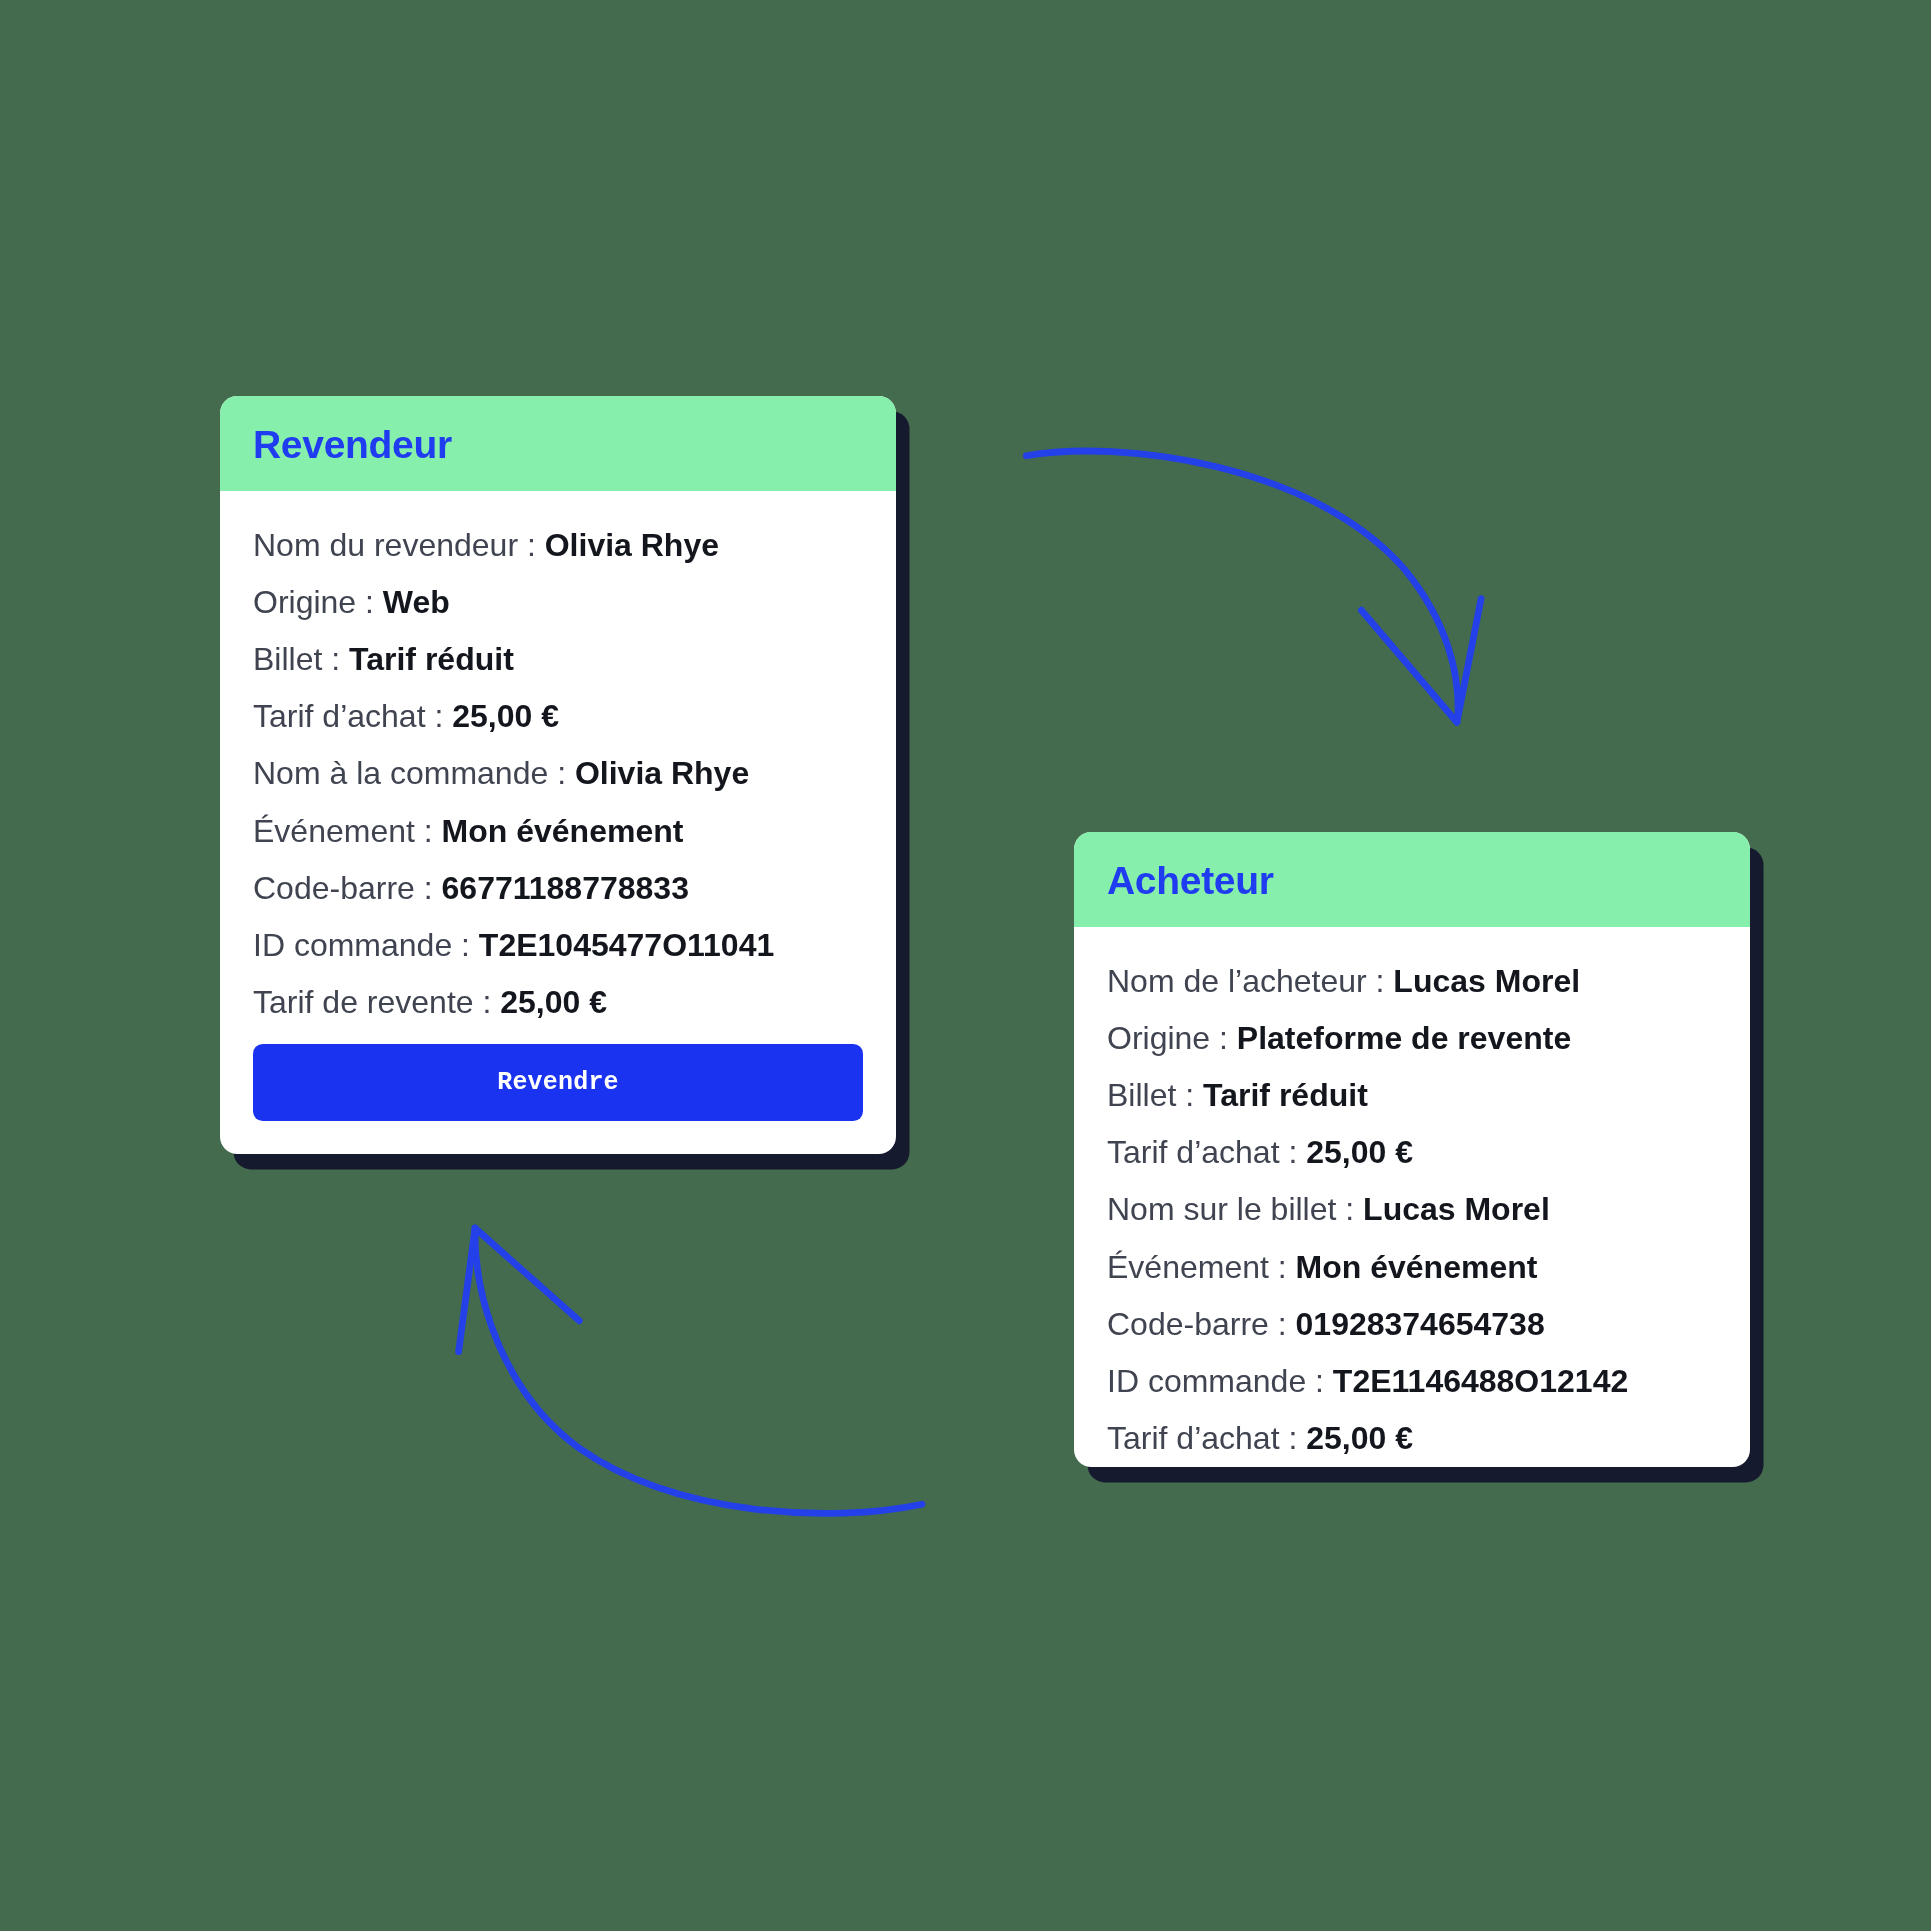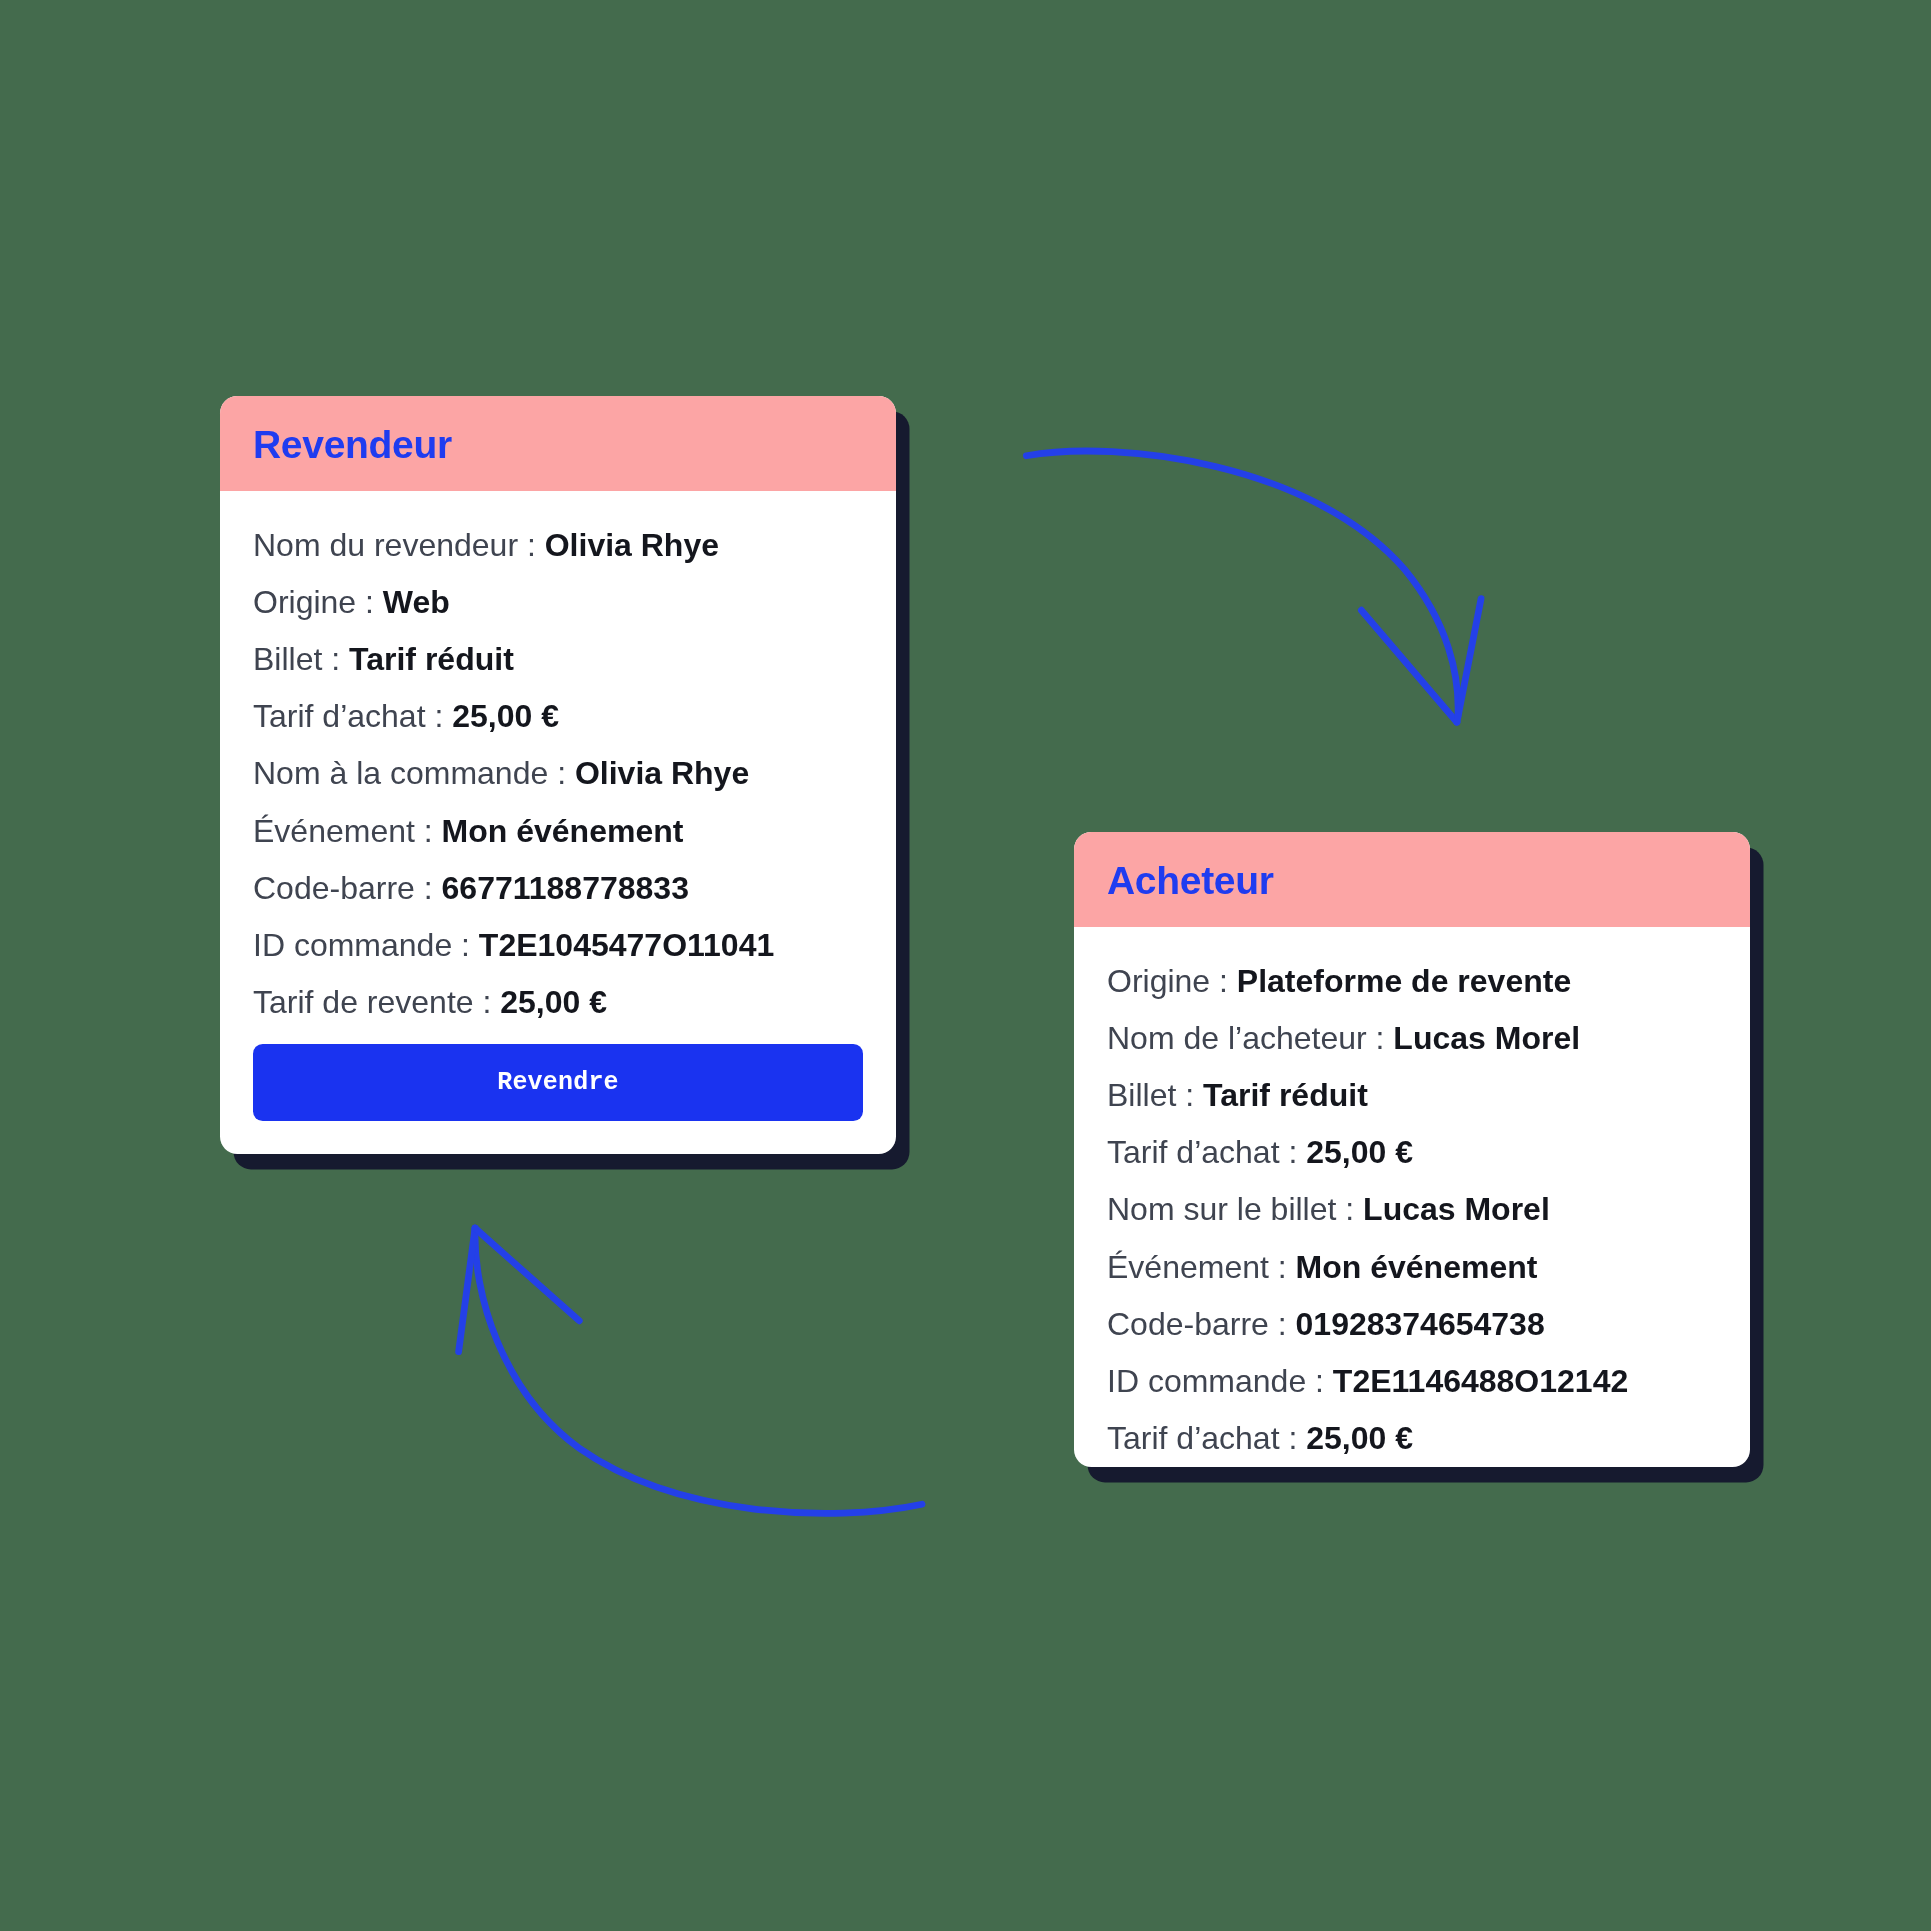--- a/index.html
+++ b/index.html
@@ -23,21 +23,21 @@
   .card {
     position: absolute;
     background: #ffffff;
     border-radius: 17.4px;
     box-shadow: 13.5px 15.4px 0 rgba(18, 20, 45, 0.92);
     overflow: hidden;
     display: flex;
     flex-direction: column;
   }
   .card-header {
-    background: #fca5a5;
+    background: #86efac;
     padding: 29px 33px 27px 33px;
   }
   .card-title {
     color: #1f3cf0;
     font-size: 39px;
     font-weight: bold;
     letter-spacing: -0.3px;
     line-height: 1;
   }
   .card-body {
@@ -166,28 +166,28 @@
       <button class="cta">Revendre</button>
     </div>
   </div>
 
   <div class="card" id="card-buyer">
     <div class="card-header">
       <div class="card-title">Acheteur</div>
     </div>
     <div class="card-body">
       <div class="row">
+        <span class="label">Nom de l’acheteur :</span>
+        <span class="value">Lucas Morel</span>
+      </div>
+      <div class="row">
         <span class="label">Origine :</span>
         <span class="value">Plateforme de revente</span>
       </div>
       <div class="row">
-        <span class="label">Nom de l’acheteur :</span>
-        <span class="value">Lucas Morel</span>
-      </div>
-      <div class="row">
         <span class="label">Billet : </span>
         <span class="value">Tarif réduit</span>
       </div>
       <div class="row">
         <span class="label">Tarif d’achat :</span>
         <span class="value">25,00 €</span>
       </div>
       <div class="row">
         <span class="label">Nom sur le billet : </span>
         <span class="value">Lucas Morel</span>

